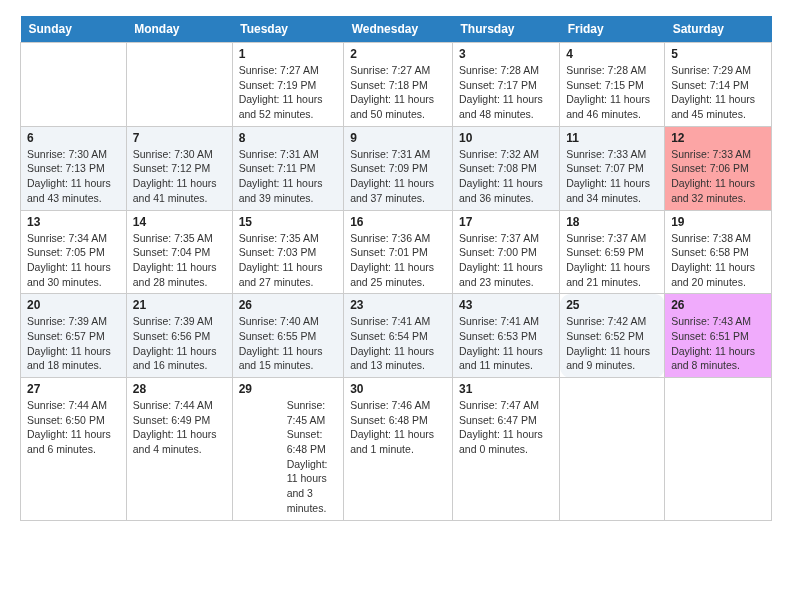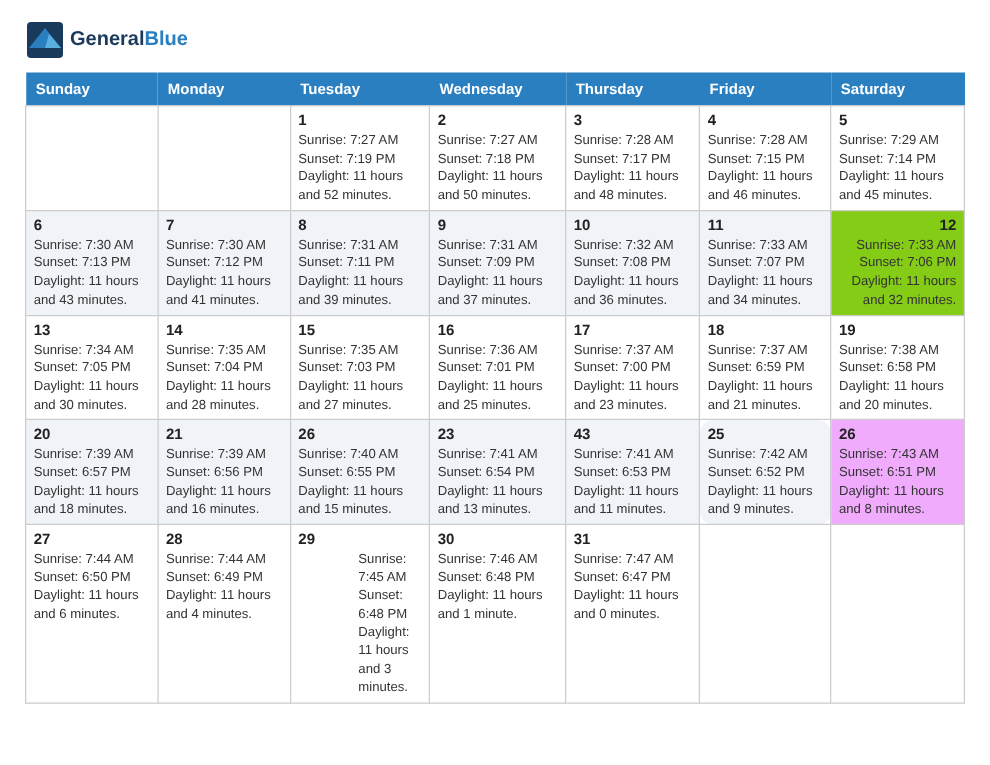--- a/index.html
+++ b/index.html
@@ -79,36 +79,20 @@
       line-height: 1.4;
     }
     .empty-cell {
       background: #fff !important;
     }
   </style>
 </head>
 <body>
 
 <div class="page">
-  <div class="header">
-    <div class="logo">
-      <svg class="logo-icon" viewBox="0 0 40 40">
-        <rect x="2" y="2" width="36" height="36" rx="4" fill="#1a3a5c"></rect>
-        <polygon points="20,8 36,28 4,28" fill="#2a7fc1"></polygon>
-        <polygon points="24,14 36,28 20,28" fill="#5aaee0"></polygon>
-      </svg>
-      <div>
-        <div style="font-size:16px;font-weight:bold;color:#1a3a5c;">General<span style="color:#2a7fc1;">Blue</span></div>
-      </div>
-    </div>
-    <div class="title-section">
-      <div class="month-title"></div>
-      <div class="location"></div>
-    </div>
-  </div>
 
   <table class="calendar">
     <thead>
       <tr>
       <th>Sunday</th>
           <th>Monday</th>
           <th>Tuesday</th>
           <th>Wednesday</th>
           <th>Thursday</th>
           <th>Friday</th>
@@ -191,21 +175,21 @@
 Daylight: 11 hours
 and 36 minutes.</div>
           </td>
           <td style="background: rgb(240, 244, 248);">
             <span class="day-num">11</span>
             <div class="day-info" style="white-space: pre-line;">Sunrise: 7:33 AM
 Sunset: 7:07 PM
 Daylight: 11 hours
 and 34 minutes.</div>
           </td>
-          <td style="background: #84cc16; text-align: right;">
+          <td style="background: #fca5a5;">
             <span class="day-num">12</span>
             <div class="day-info" style="white-space: pre-line;">Sunrise: 7:33 AM
 Sunset: 7:06 PM
 Daylight: 11 hours
 and 32 minutes.</div>
           </td>
         </tr>
         <tr>
           <td>
             <span class="day-num">13</span>

